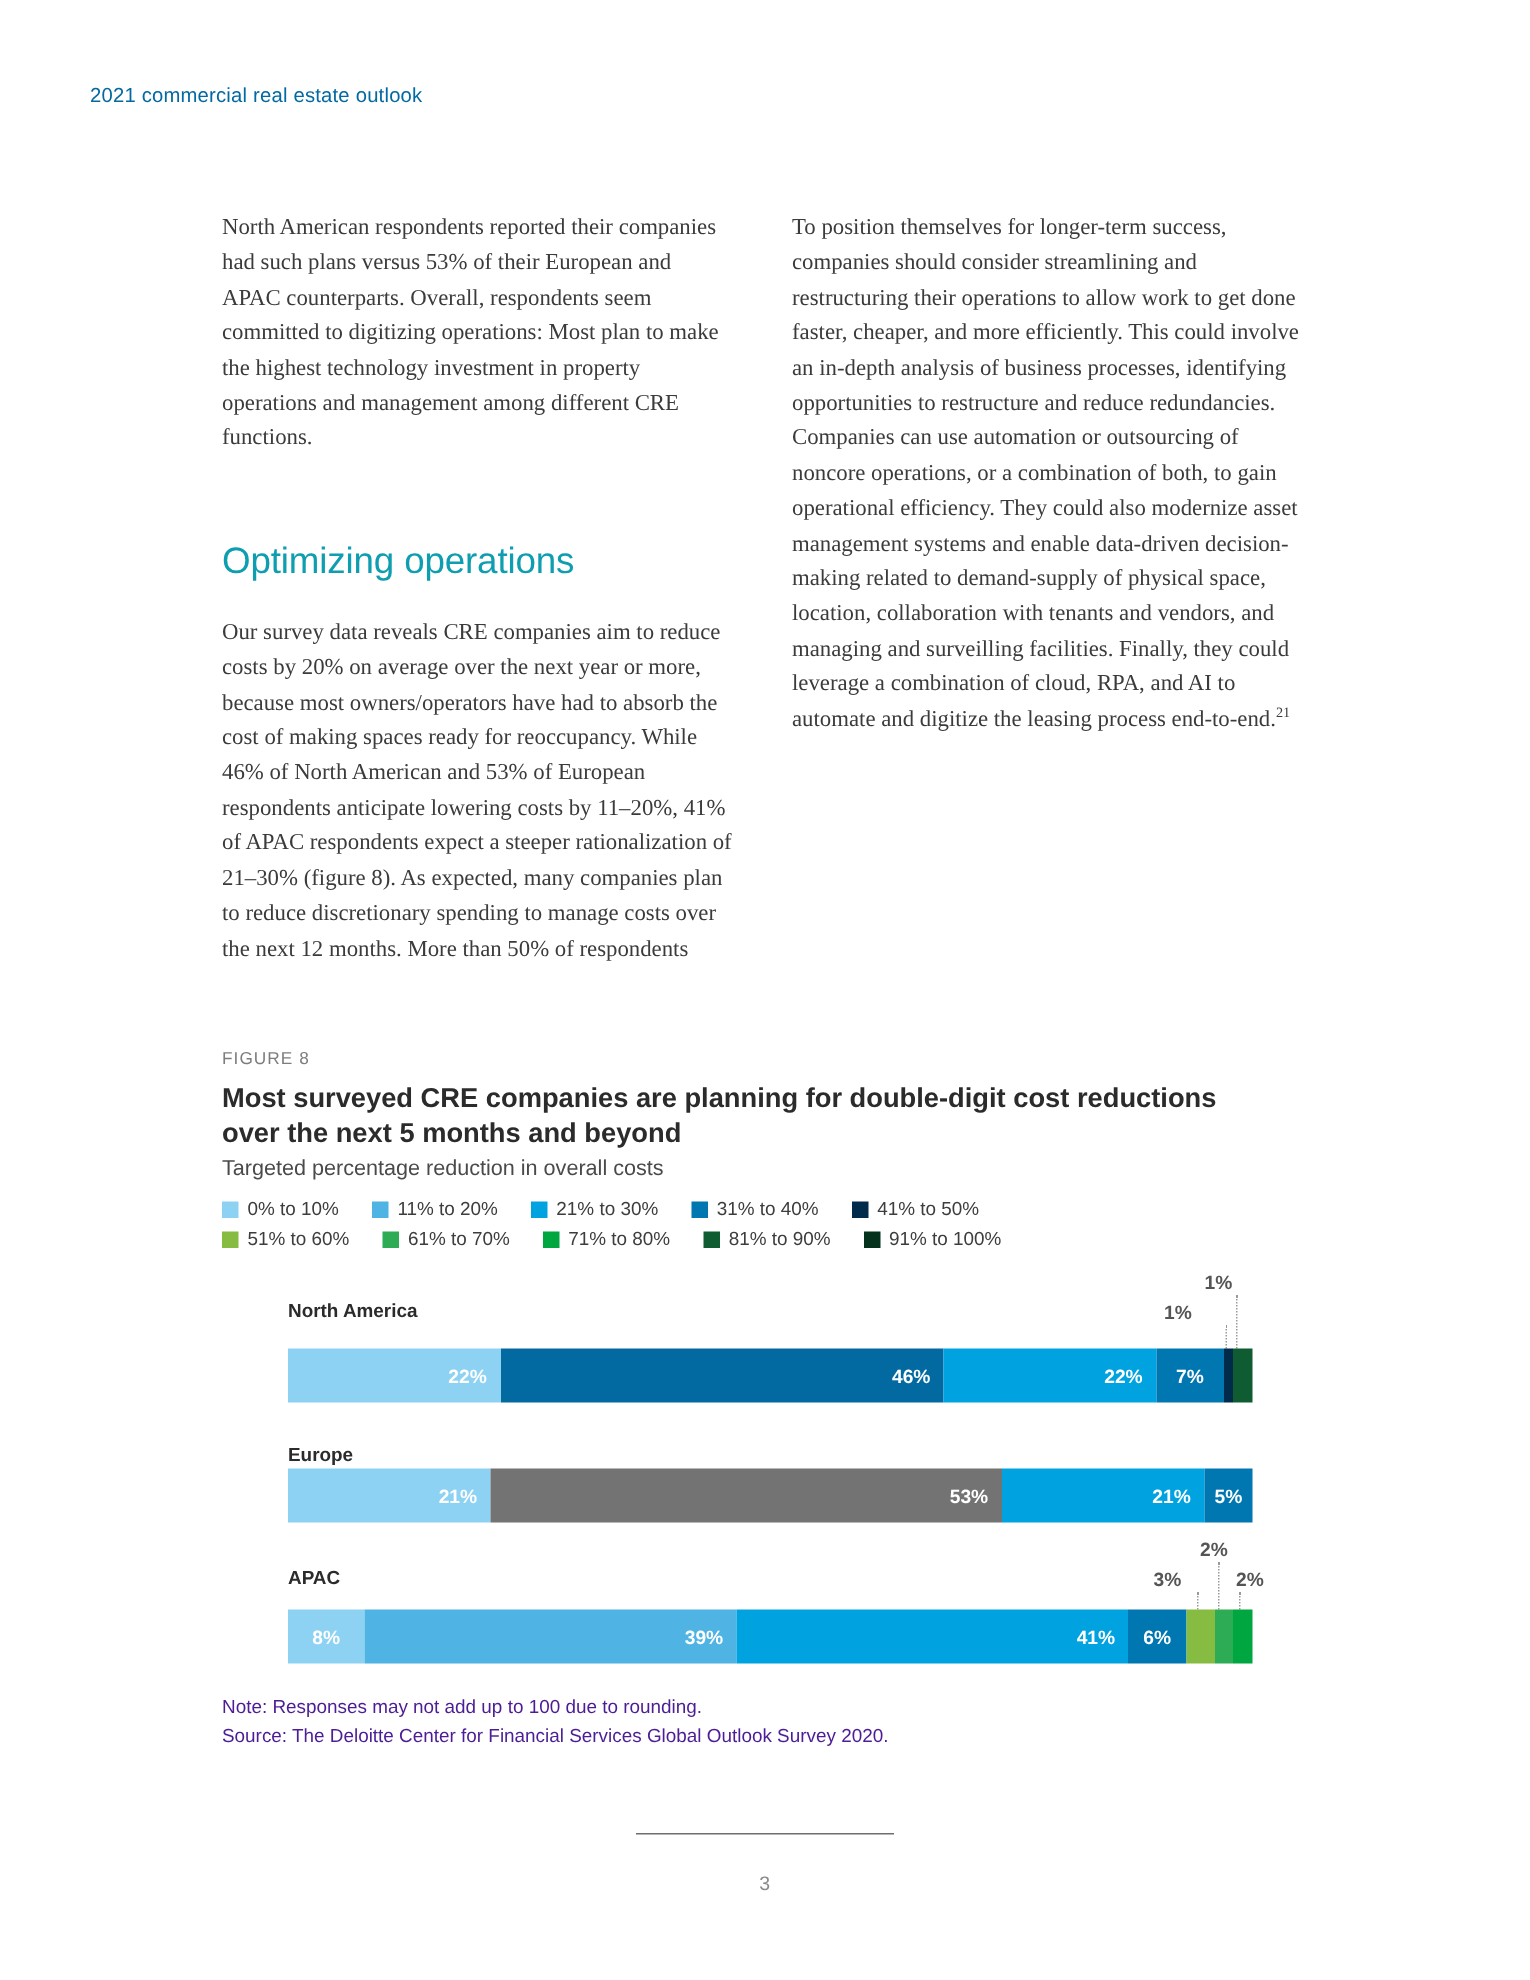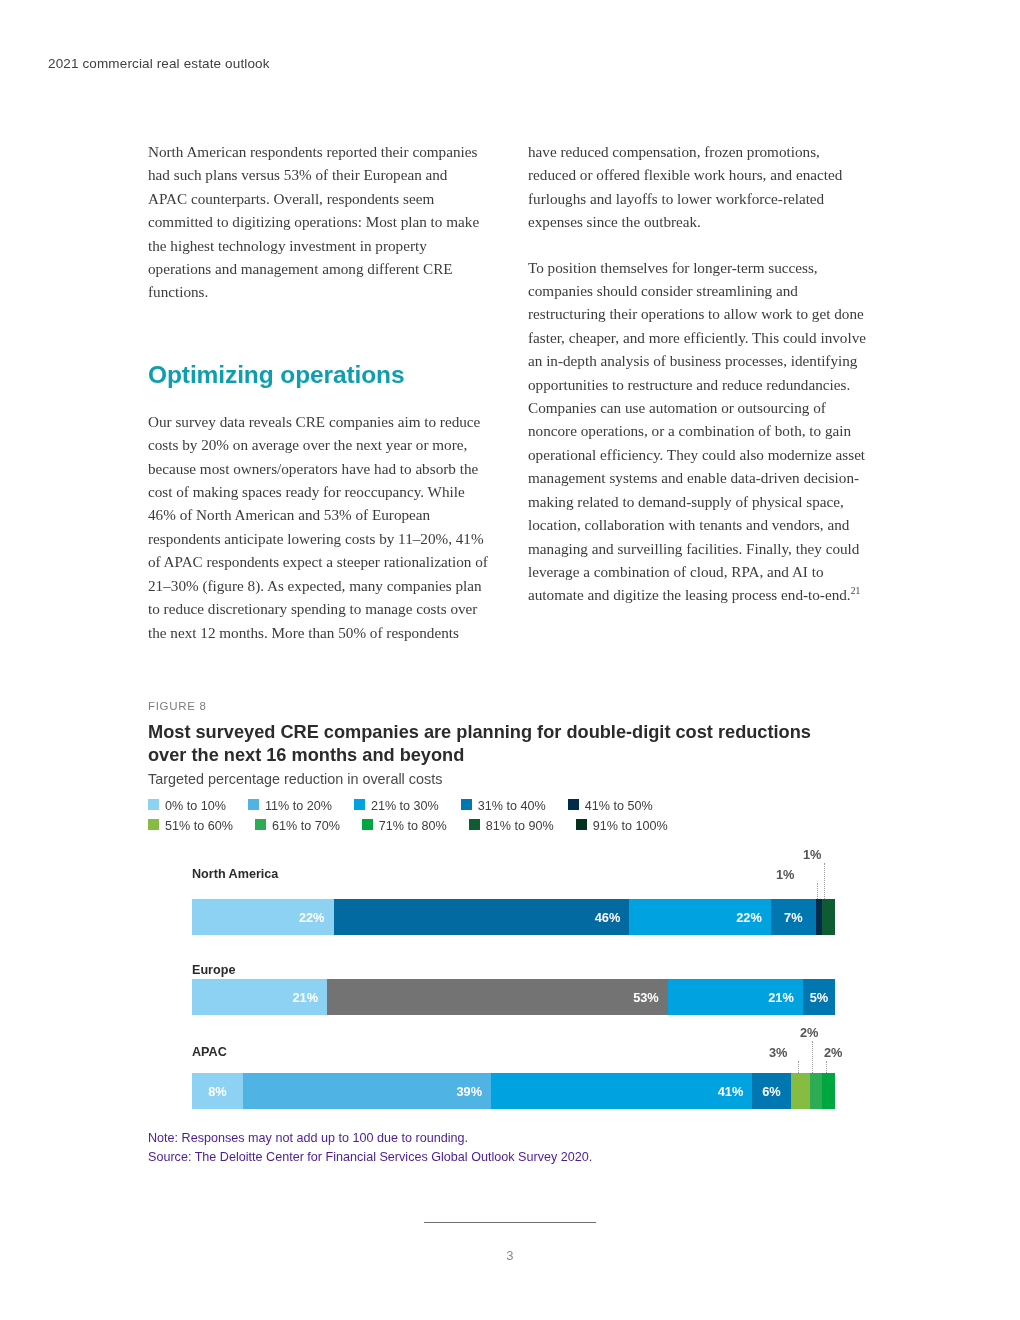--- a/index.html
+++ b/index.html
@@ -8,44 +8,44 @@
     background:#ffffff;
     font-family:"Liberation Serif", serif;
     color:#3a3a3a;
     position:relative;
     overflow:hidden;
   }
   .page { position:relative; width:1020px; height:1320px; }
 
   
   .runhead {
-    position:absolute; left:48px; top:56px;
-    font-family:"Liberation Sans", sans-serif;
-    font-size:13.5px; color:#404040; letter-spacing:.01em;
+    position:absolute; left:60px; top:56px;
+    font-family:"Liberation Sans", sans-serif;
+    font-size:13.5px; color:#0369a1; letter-spacing:.01em;
   }
 
   
   .col { position:absolute; width:340px; }
   .col-left  { left:148px; top:140px; }
   .col-right { left:528px; top:140px; }
 
   .col p {
     margin:0 0 22px 0;
     font-size:15.2px;
     line-height:23.4px;
     color:#3b3b3b;
     font-family:"Liberation Serif", serif;
   }
   .col p.tight { margin-bottom:0; }
   sup { font-size:9.5px; vertical-align:super; line-height:0; }
 
   h2.section-heading {
     margin:0 0 20px 0;
     font-family:"Liberation Sans", sans-serif;
-    font-weight:bold;
+    font-weight:normal;
     font-size:24.5px;
     line-height:30px;
     color:#0f9eb0;
     letter-spacing:-0.1px;
   }
   .spacer-heading { height:34px; }
 
   
   .figure { position:absolute; left:148px; top:700px; width:740px; }
 
@@ -59,21 +59,21 @@
     font-weight:bold; font-size:18.2px; line-height:23px;
     color:#2b2b2b; margin:0 0 4px 0; max-width:700px;
   }
   .fig-subtitle {
     font-family:"Liberation Sans", sans-serif;
     font-size:14.4px; color:#4a4a4a; margin:4px 0 12px 0;
   }
 
   
   .legend-row { display:flex; align-items:center; margin-bottom:6px; }
-  .legend-item { display:flex; margin-right:22px; }
+  .legend-item { display:flex; align-items:center; margin-right:22px; }
   .legend-swatch {
     width:11px; height:11px; margin-right:6px; flex:0 0 auto;
   }
   .legend-label {
     font-family:"Liberation Sans", sans-serif;
     font-size:12.6px; color:#3d3d3d; white-space:nowrap;
   }
 
   
   .chart { position:relative; margin-top:14px; }
@@ -140,28 +140,27 @@
   <div class="runhead">2021 commercial real estate outlook</div>
 
   <div class="col col-left">
     <p>North American respondents reported their companies had such plans versus 53% of their European and APAC counterparts. Overall, respondents seem committed to digitizing operations: Most plan to make the highest technology investment in property operations and management among different CRE functions.</p>
     <div class="spacer-heading"></div>
     <h2 class="section-heading">Optimizing operations</h2>
     <p class="tight">Our survey data reveals CRE companies aim to reduce costs by 20% on average over the next year or more, because most owners/operators have had to absorb the cost of making spaces ready for reoccupancy. While 46% of North American and 53% of European respondents anticipate lowering costs by 11–20%, 41% of APAC respondents expect a steeper rationalization of 21–30% (figure 8). As expected, many companies plan to reduce discretionary spending to manage costs over the next 12 months. More than 50% of respondents</p>
   </div>
 
   <div class="col col-right">
-    <p>have reduced compensation, frozen promotions, reduced or offered flexible work hours, and enacted furloughs and layoffs to lower workforce-related expenses since the outbreak.</p>
     <p class="tight"><span>To position themselves for longer-term success, companies should consider streamlining and restructuring their operations to allow work to get done faster, cheaper, and more efficiently. This could involve an in-depth analysis of business processes, identifying opportunities to restructure and reduce redundancies. Companies can use automation or outsourcing of noncore operations, or a combination of both, to gain operational efficiency. They could also modernize asset management systems and enable data-driven decision-making related to demand-supply of physical space, location, collaboration with tenants and vendors, and managing and surveilling facilities. Finally, they could leverage a combination of cloud, RPA, and AI to automate and digitize the leasing process end-to-end.</span><sup>21</sup></p>
   </div>
 
   <div class="figure">
 
     <div class="fig-kicker">FIGURE 8</div>
-    <div class="fig-title">Most surveyed CRE companies are planning for double-digit cost reductions over the next 16 months and beyond</div>
+    <div class="fig-title">Most surveyed CRE companies are planning for double-digit cost reductions over the next 5 months and beyond</div>
     <div class="fig-subtitle">Targeted percentage reduction in overall costs</div>
 
     <div class="legend-row">
       <div class="legend-item">
         <span class="legend-swatch" style="background-color: rgb(142, 210, 243);"></span>
         <span class="legend-label">0% to 10%</span>
       </div>
       <div class="legend-item">
         <span class="legend-swatch" style="background-color: rgb(79, 180, 228);"></span>
         <span class="legend-label">11% to 20%</span>

